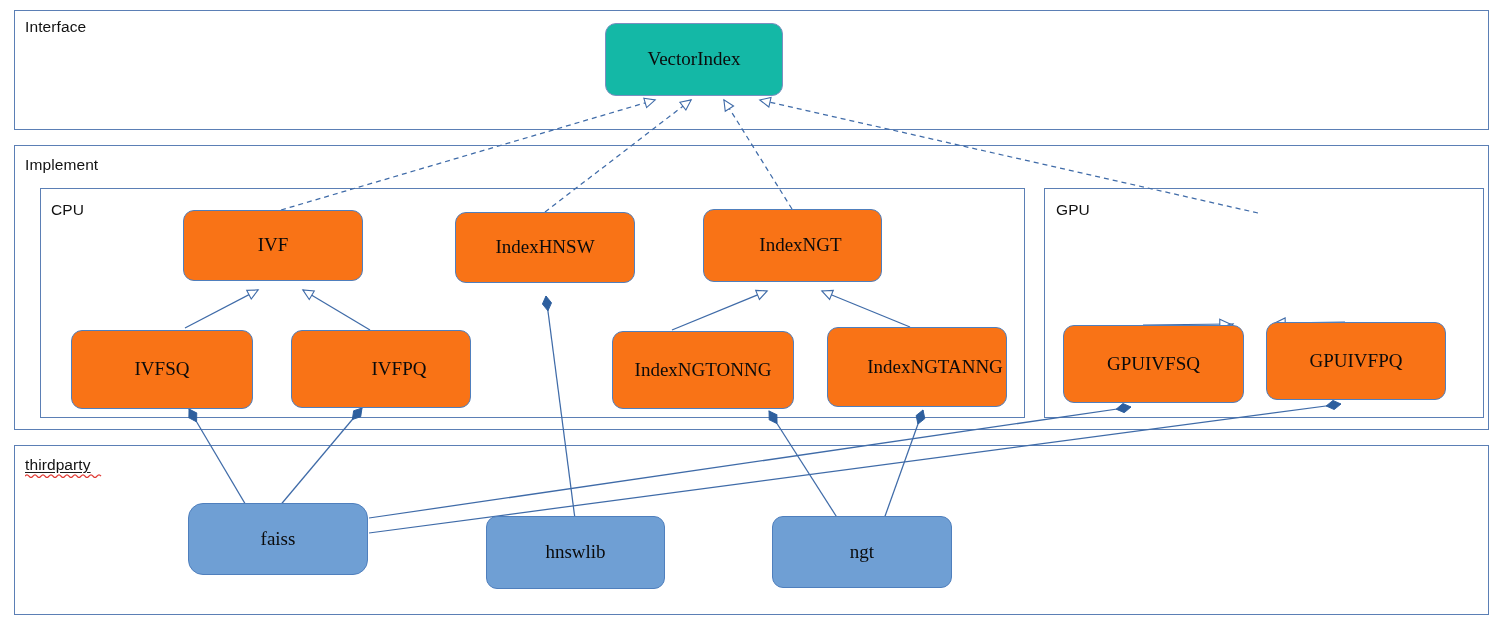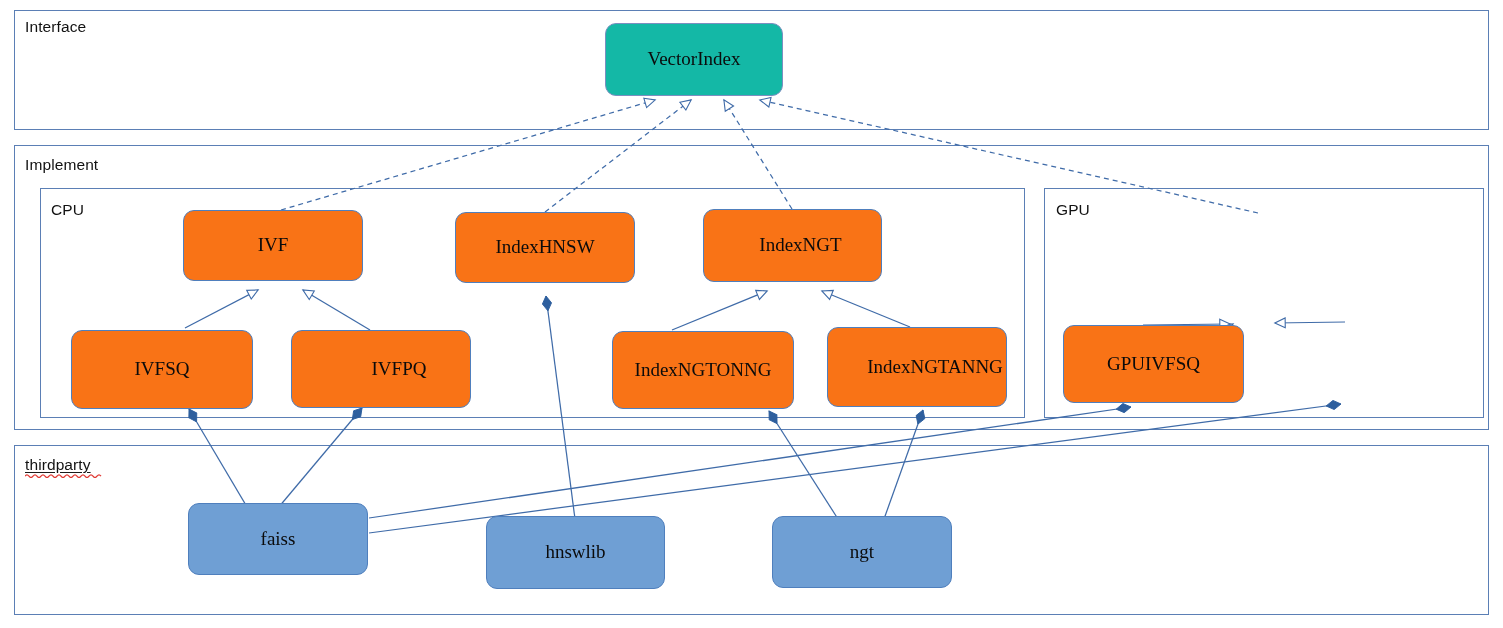--- a/index.html
+++ b/index.html
@@ -85,18 +85,19 @@
   <div class="node cpu" style="left:183px;top:210px;width:180px;height:71px;">IVF</div>
   <div class="node cpu" style="left:455px;top:212px;width:180px;height:71px;">IndexHNSW</div>
   <div class="node cpu" style="left:703px;top:209px;width:179px;height:73px;padding-left:16px;">IndexNGT</div>
 
   <div class="node cpu" style="left:71px;top:330px;width:182px;height:79px;">IVFSQ</div>
   <div class="node cpu" style="left:291px;top:330px;width:180px;height:78px;padding-left:36px;">IVFPQ</div>
   <div class="node cpu" style="left:612px;top:331px;width:182px;height:78px;">IndexNGTONNG</div>
   <div class="node cpu" style="left:827px;top:327px;width:180px;height:80px;padding-left:36px;">IndexNGTANNG</div>
 
   <div class="node gpu" style="left:1063px;top:325px;width:181px;height:78px;">GPUIVFSQ</div>
+  <div class="node gpu" style="left:1266px;top:322px;width:180px;height:78px;">GPUIVFPQ</div>
 
-  <div class="node third" style="left:188px;top:503px;width:180px;height:72px;">faiss</div>
+  <div class="node third" style="left:188px;top:503px;width:180px;height:72px;border-radius:15px;">faiss</div>
   <div class="node third" style="left:486px;top:516px;width:179px;height:73px;">hnswlib</div>
   <div class="node third" style="left:772px;top:516px;width:180px;height:72px;">ngt</div>
 
 </div>
 
 </body></html>

